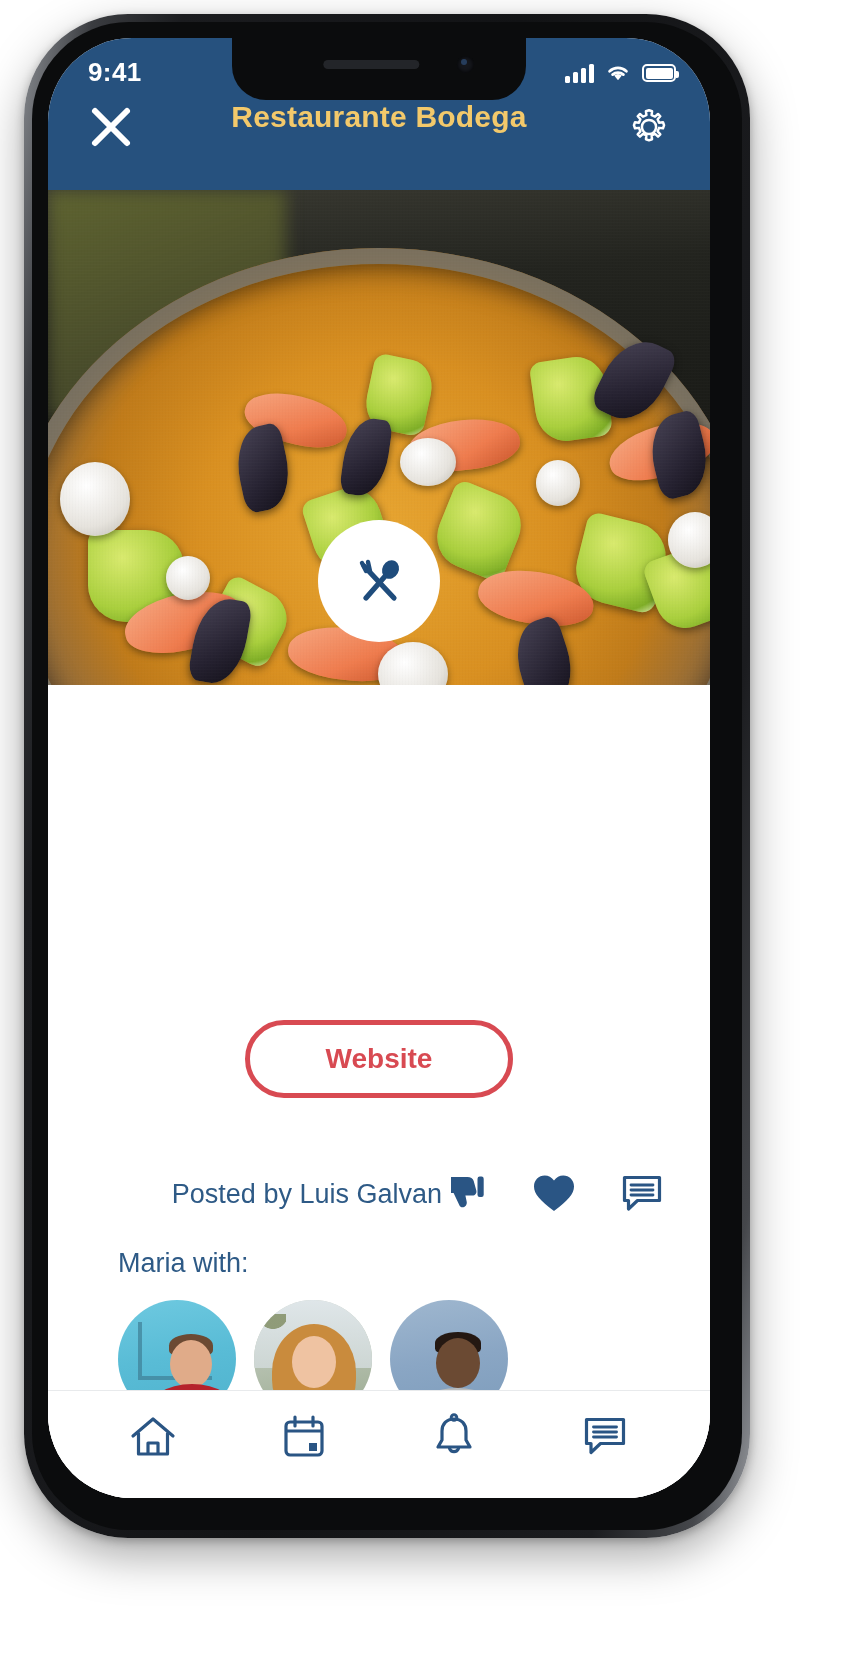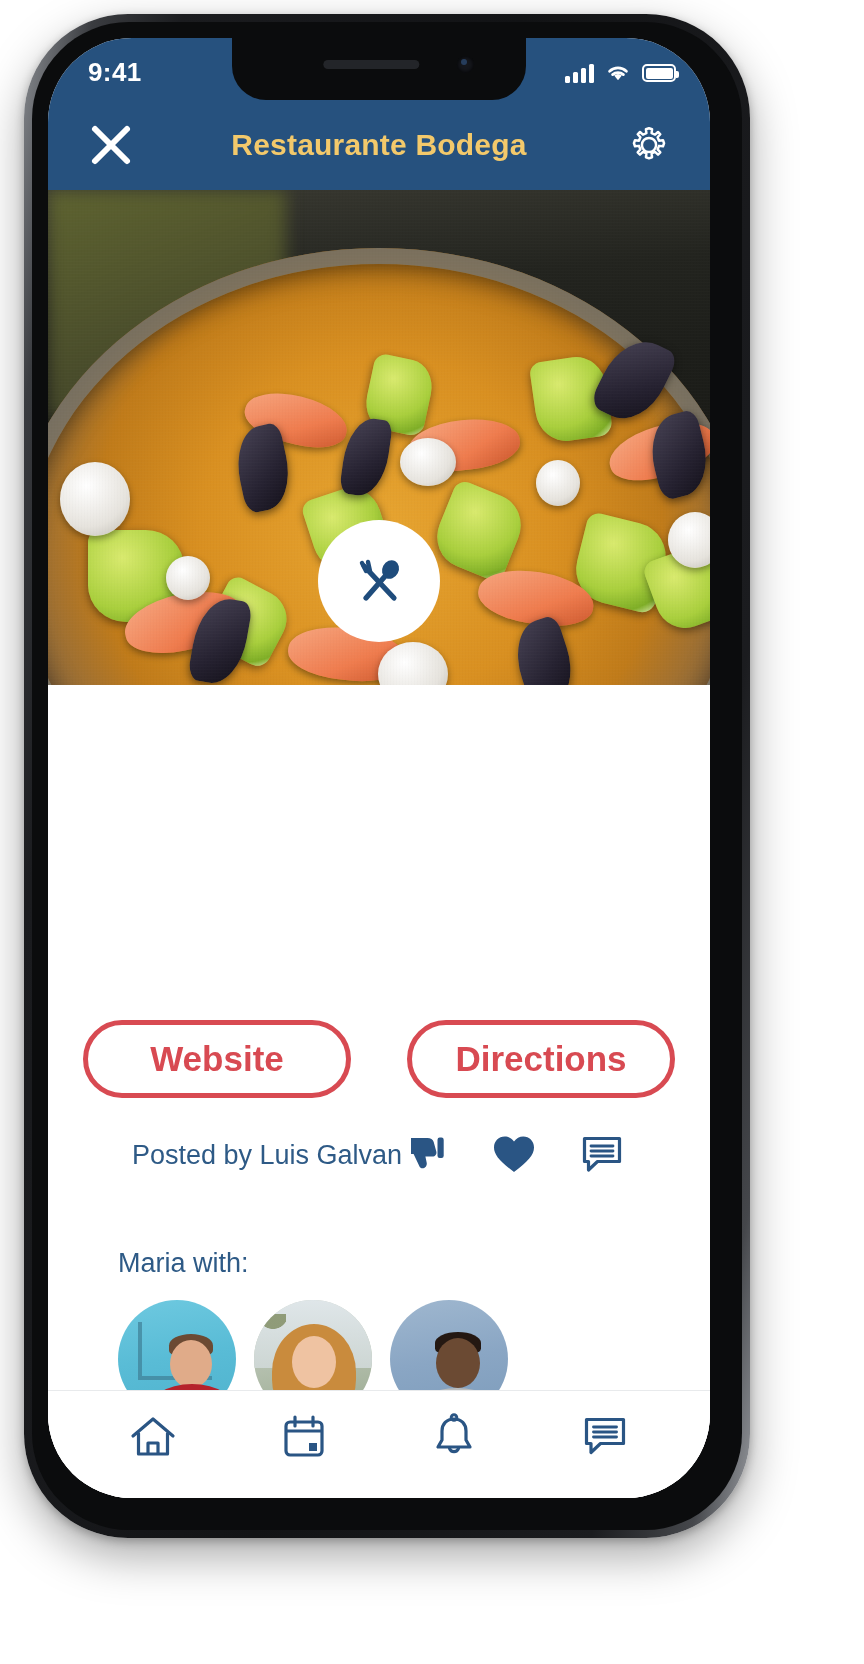--- a/index.html
+++ b/index.html
@@ -153,21 +153,20 @@
     position: absolute;
     right: -5px; top: 5px;
     width: 3px; height: 7px;
     background: #fff;
     border-radius: 0 2px 2px 0;
   }
 
   .navbar {
     height: 90px;
     display: flex;
-    align-items: center;
     justify-content: space-between;
     padding: 0 34px 0 36px;
   }
   .nav-title {
     color: #F3C96B;
     font-size: 30px;
     font-weight: 700;
     letter-spacing: .2px;
     position: absolute;
     left: 50%;
@@ -306,40 +305,40 @@
     display: flex;
     justify-content: center;
     gap: 56px;
     z-index: 16;
   }
   .pill {
     border: 5px solid #D84A52;
     color: #D84A52;
     background: #ffffff;
     border-radius: 48px;
-    font-size: 35px;
+    font-size: 28px;
     font-weight: 700;
     height: 78px;
     display: flex;
     align-items: center;
     justify-content: center;
     cursor: pointer;
   }
   .pill.website { width: 268px; }
   .pill.directions { width: 268px; }
 
   
   .posted-row {
     position: absolute;
-    top: 941px;
+    top: 980px;
     left: 44px;
     right: 44px;
     display: flex;
     align-items: center;
-    justify-content: center;
+    justify-content: flex-end;
     z-index: 16;
   }
   .posted-by {
     color: #2E5A86;
     font-size: 27px;
   }
   .reactions { display: flex; align-items: center; gap: 40px; }
   .react-btn { cursor: pointer; display: flex; align-items: center; justify-content: center; width: 48px; height: 48px; }
 
   
@@ -537,21 +536,20 @@
                   <line x1="13" y1="12" x2="17" y2="20"></line>
                   <line x1="19" y1="11" x2="21" y2="20"></line>
                 </g>
               </svg>
             </div>
           </div>
 
 
           <div class="pill-row">
             <div class="pill website">Website</div>
-            <div class="pill directions">Directions</div>
           </div>
 
           <div class="posted-row">
             <div class="posted-by">Posted by Luis Galvan</div>
             <div class="reactions">
               <div class="react-btn">
                 <svg width="42" height="42" viewBox="0 0 42 42">
                   <path d="M6 4 h16.5 c3 0 5.5 1.5 6.2 4 l2.6 9.4 c0.7 2.6 -1.2 5.1 -3.9 5.1 h-7 l1.3 6.2 c0.6 2.9 -1.5 5.6 -4.4 5.6 -1.2 0 -2.3 -0.7 -2.8 -1.8 L8.6 20 H6 Z" fill="#2A5584"></path>
                   <rect x="32.5" y="3.5" width="6.2" height="20.5" rx="2.2" fill="#2A5584"></rect>
                 </svg>

